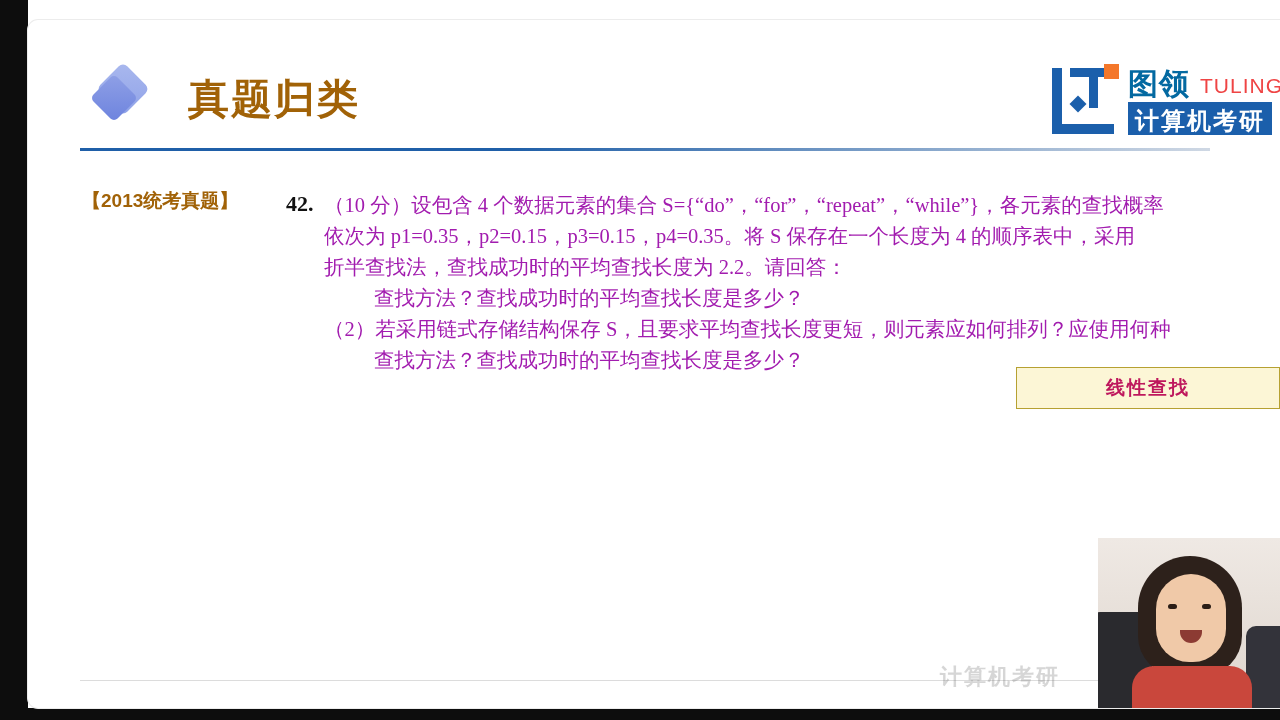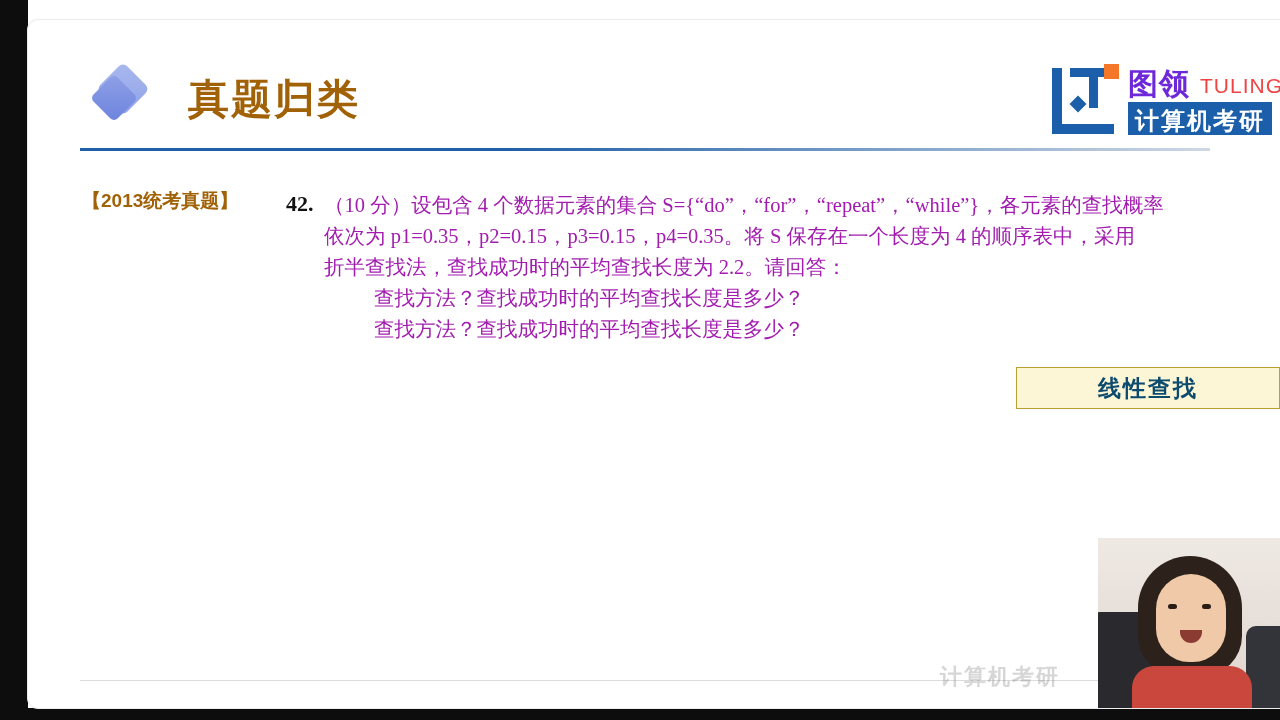--- a/index.html
+++ b/index.html
@@ -159,21 +159,21 @@
     background: #1b5fab;
     transform: rotate(45deg);
   }
   .logo .cn {
     position: absolute;
     left: 76px;
     top: 2px;
     font-family: "Liberation Sans", sans-serif;
     font-size: 30px;
     font-weight: bold;
-    color: #6d28d9;
+    color: #0369a1;
     letter-spacing: 1px;
   }
   .logo .en {
     position: absolute;
     left: 148px;
     top: 12px;
     font-family: "Liberation Sans", sans-serif;
     font-size: 21px;
     color: #ef4444;
     letter-spacing: 1px;
@@ -244,23 +244,23 @@
     top: 367px;
     width: 264px;
     height: 42px;
     background: #fcf6d6;
     border: 1px solid #b6a132;
     box-sizing: border-box;
     display: flex;
     align-items: center;
     justify-content: center;
     font-family: "Liberation Sans", sans-serif;
-    font-size: 23px;
-    font-weight: bold;
-    color: #0c4a6e;
+    font-size: 19px;
+    font-weight: bold;
+    color: #be185d;
     letter-spacing: 2px;
   }
 
   
   .footer-rule {
     position: absolute;
     left: 52px;
     top: 660px;
     width: 1180px;
     height: 1px;
@@ -405,20 +405,21 @@
     </div>
 
     <div class="exam-tag">【2013统考真题】</div>
 
     <div class="q-num">42.</div>
     <div class="q-body">
       <span class="ln">（10 分）设包含 4 个数据元素的集合 S={“do”，“for”，“repeat”，“while”}，各元素的查找概率</span>
       <span class="ln">依次为 p1=0.35，p2=0.15，p3=0.15，p4=0.35。将 S 保存在一个长度为 4 的顺序表中，采用</span>
       <span class="ln">折半查找法，查找成功时的平均查找长度为 2.2。请回答：</span>
       <span class="indent-hang">查找方法？查找成功时的平均查找长度是多少？</span>
+      <span class="ln">（2）若采用链式存储结构保存 S，且要求平均查找长度更短，则元素应如何排列？应使用何种</span>
       <span class="indent-hang">查找方法？查找成功时的平均查找长度是多少？</span>
     </div>
 
     <div class="footer-rule"></div>
   </div>
 
   <div class="callout">线性查找</div>
 
   <div class="watermark">计算机考研</div>
   <div class="bili-mark">bili</div>

